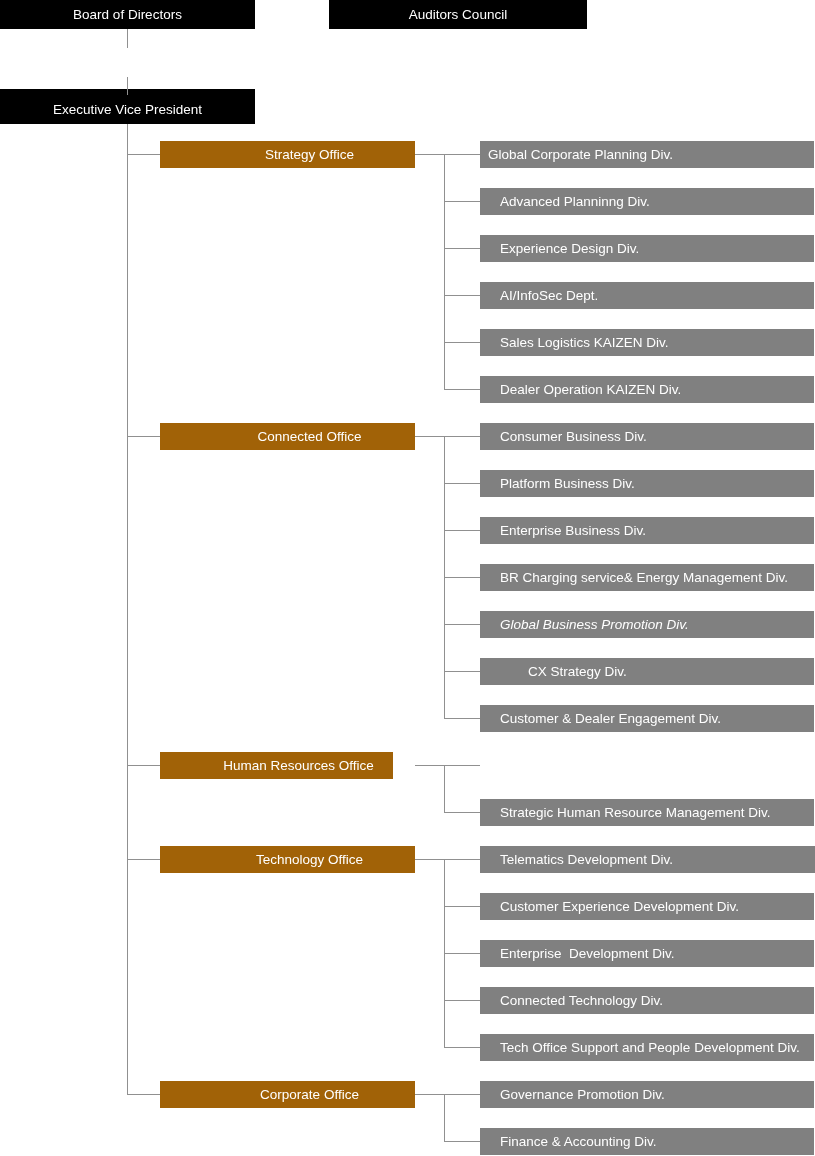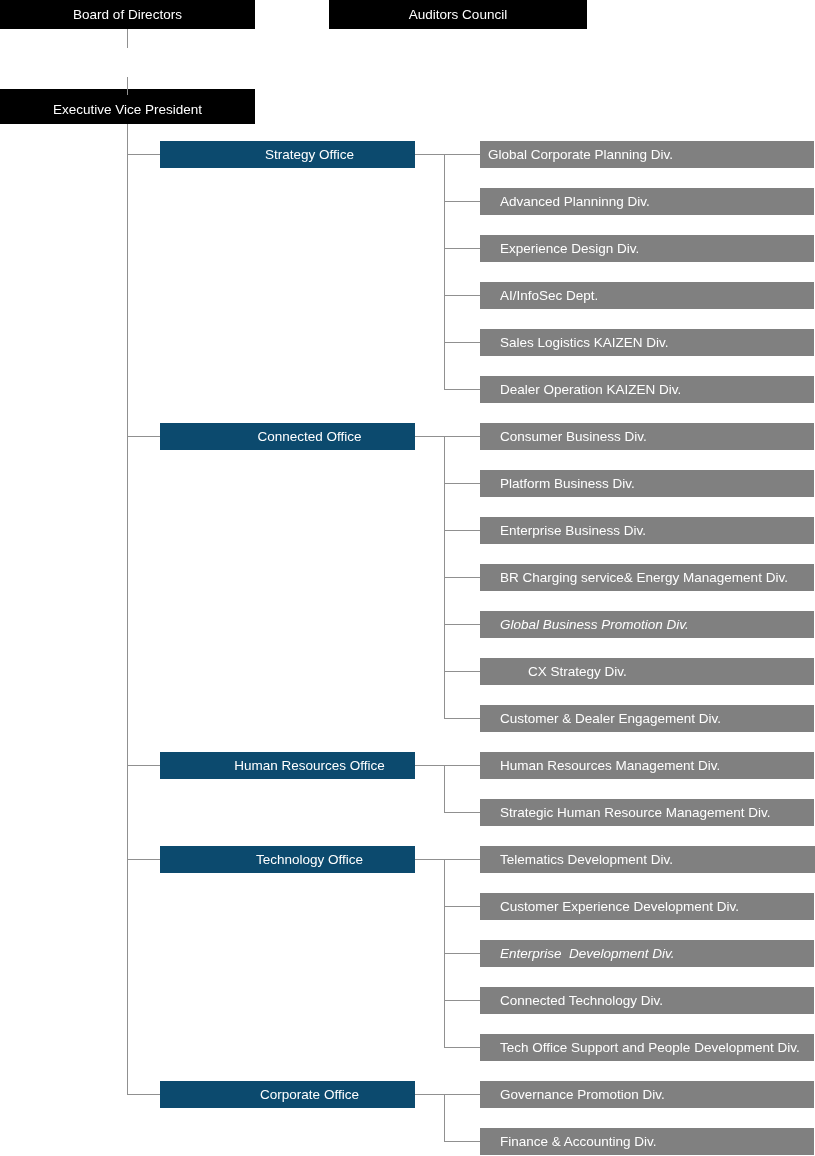--- a/index.html
+++ b/index.html
@@ -31,21 +31,21 @@
     white-space: pre;
     overflow: hidden;
   }
   .box.top {
     background: #000000;
     justify-content: center;
     height: 29px;
     font-size: 13.5px;
   }
   .box.office {
-    background: #0c4a6e;
+    background: #a16207;
     justify-content: center;
     height: 27px;
     padding-left: 44px;
   }
   .box.division {
     background: #808080;
     justify-content: flex-start;
     padding-left: 20px;
     height: 27px;
   }
@@ -158,30 +158,27 @@
   <div class="box division" style="left:480px; top:658px; width:334px;padding-left:48px;">
     <span>CX Strategy Div.</span>
   </div>
 
   <div class="line h" style="left:444px; top:718px; width:36px;"></div>
   <div class="box division" style="left:480px; top:705px; width:334px;">
     <span>Customer &amp; Dealer Engagement Div.</span>
   </div>
 
   <div class="line h" style="left:127px; top:765px; width:34px;"></div>
-  <div class="box office" style="left:160px; top:752px; width:255px;">
+  <div class="box office" style="left:160px; top:752px; width:233px;">
     <span>Human Resources Office</span>
   </div>
   <div class="line h" style="left:415px; top:765px; width:30px;"></div>
   <div class="line v" style="left:444px; top:765px; height:47px;"></div>
 
   <div class="line h" style="left:444px; top:765px; width:36px;"></div>
-  <div class="box division" style="left:480px; top:752px; width:334px;">
-    <span>Human Resources Management Div.</span>
-  </div>
 
   <div class="line h" style="left:444px; top:812px; width:36px;"></div>
   <div class="box division" style="left:480px; top:799px; width:334px;">
     <span>Strategic Human Resource Management Div.</span>
   </div>
 
   <div class="line h" style="left:127px; top:859px; width:34px;"></div>
   <div class="box office" style="left:160px; top:846px; width:255px;">
     <span>Technology Office</span>
   </div>
@@ -192,21 +189,21 @@
   <div class="box division" style="left:480px; top:846px; width:339px;">
     <span>Telematics Development Div.</span>
   </div>
 
   <div class="line h" style="left:444px; top:906px; width:36px;"></div>
   <div class="box division" style="left:480px; top:893px; width:334px;">
     <span>Customer Experience Development Div.</span>
   </div>
 
   <div class="line h" style="left:444px; top:953px; width:36px;"></div>
-  <div class="box division" style="left:480px; top:940px; width:334px;font-style:italic;">
+  <div class="box division" style="left:480px; top:940px; width:334px;">
     <span>Enterprise  Development Div.</span>
   </div>
 
   <div class="line h" style="left:444px; top:1000px; width:36px;"></div>
   <div class="box division" style="left:480px; top:987px; width:334px;">
     <span>Connected Technology Div.</span>
   </div>
 
   <div class="line h" style="left:444px; top:1047px; width:36px;"></div>
   <div class="box division" style="left:480px; top:1034px; width:334px;">

